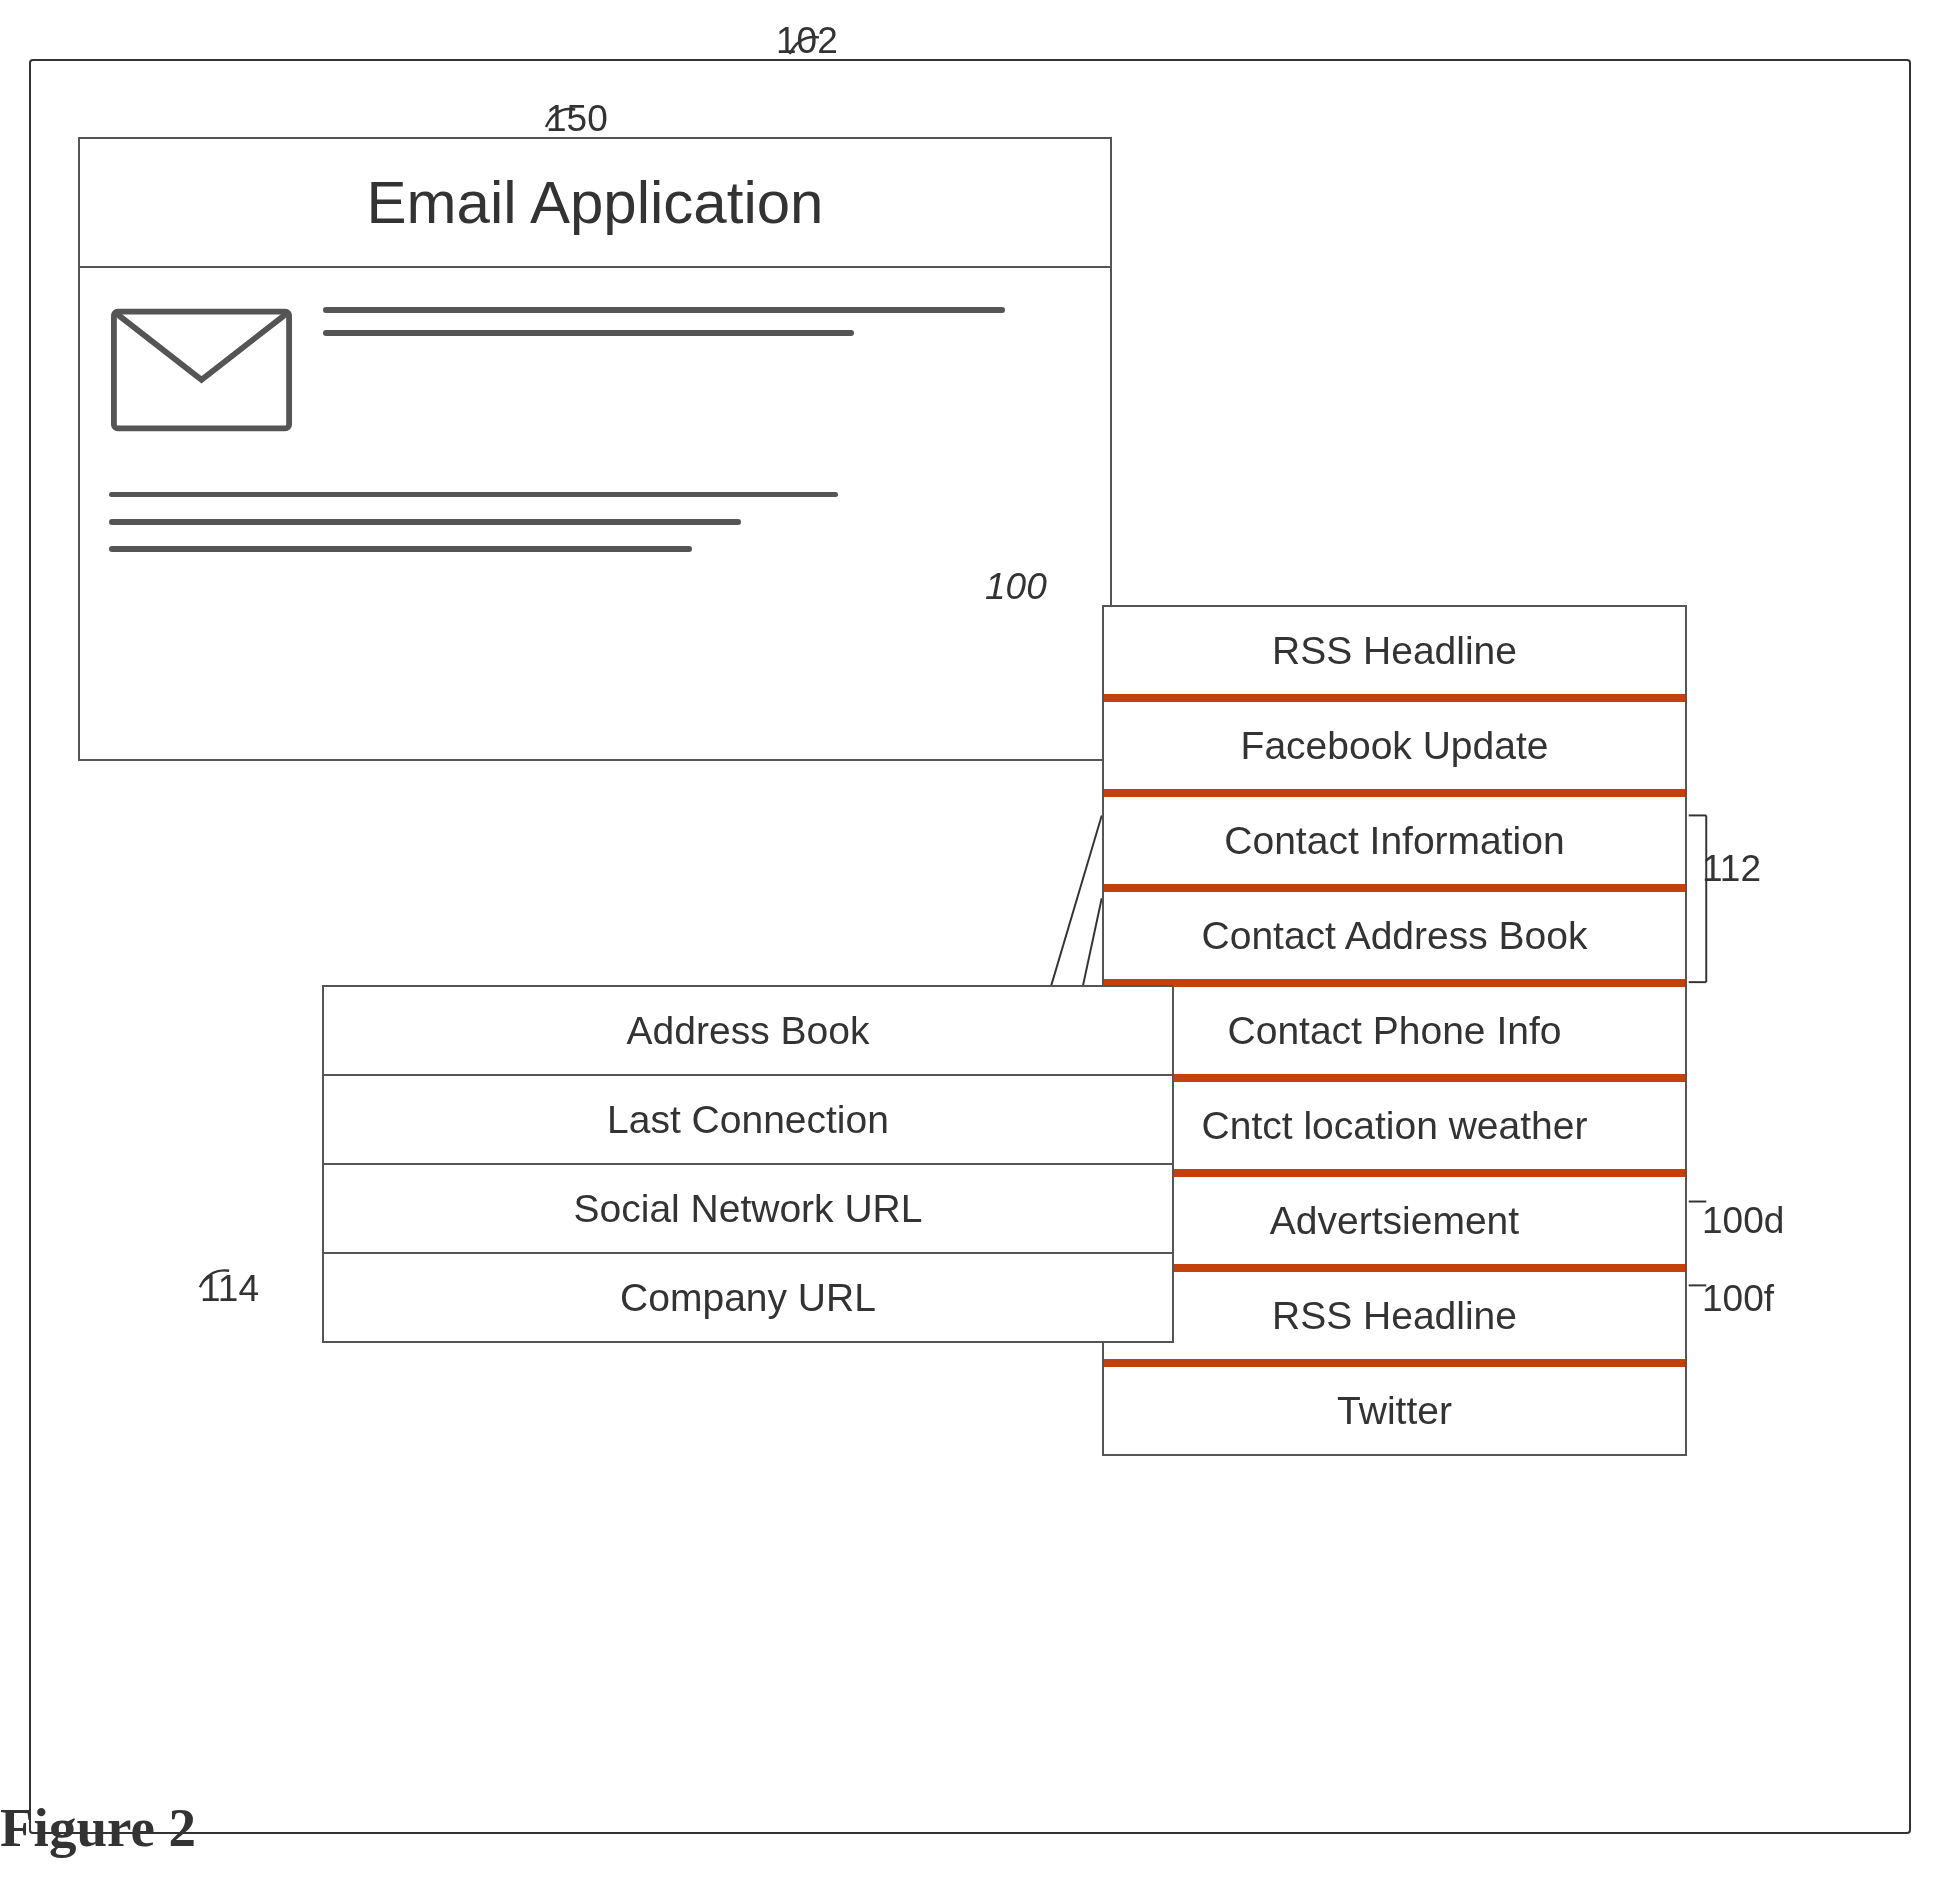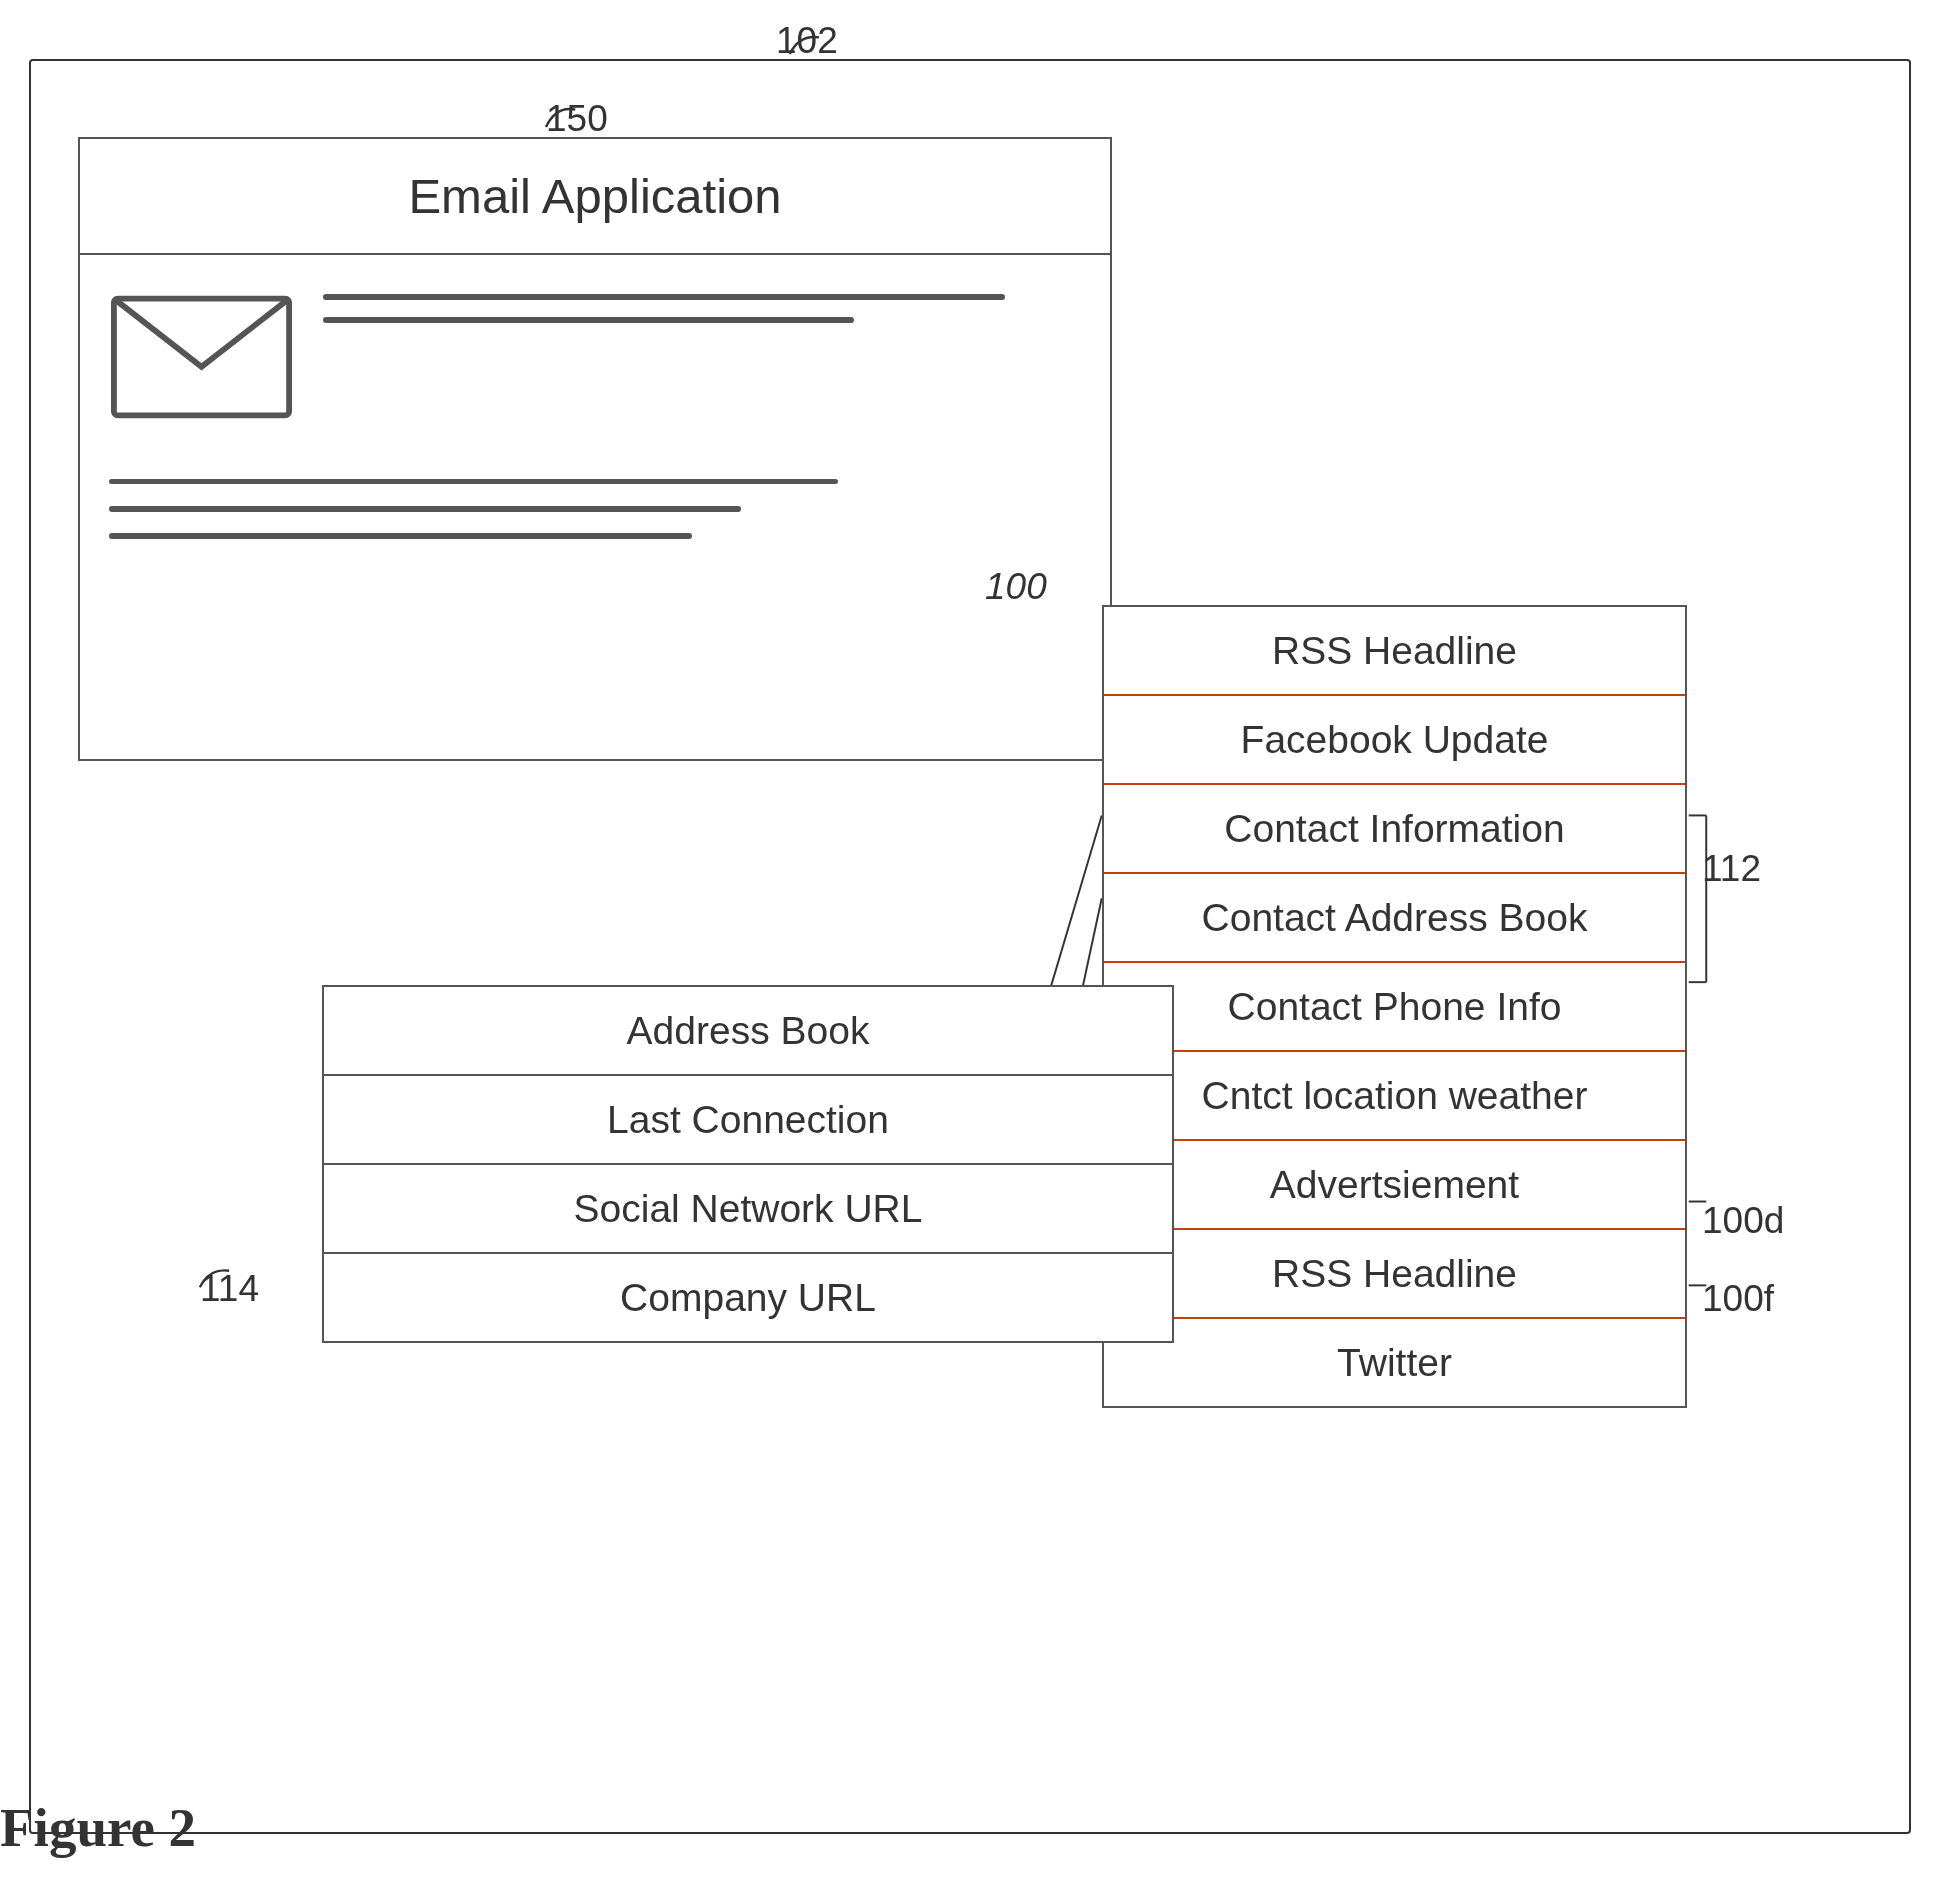--- a/index.html
+++ b/index.html
@@ -53,21 +53,21 @@
       background: #fff;
     }
 
     .email-app-title-row {
       border-bottom: 2.9px solid #555;
       padding: 29px 19.5px;
       text-align: center;
     }
 
     .email-app-title {
-      font-size: 49px;
+      font-size: 60px;
       color: #333;
     }
 
     .email-app-body {
       padding: 29px 29px;
       display: flex;
       gap: 29px;
       align-items: flex-start;
     }
 
@@ -124,21 +124,21 @@
     .main-list-box {
       position: absolute;
       top: 605px;
       left: 1102px;
       width: 585px;
       border: 2.9px solid #555;
       background: #fff;
     }
 
     .list-item {
-      border-bottom: 2px solid #c2410c;
+      border-bottom: 8px solid #c2410c;
       padding: 21.5px 19.5px;
       text-align: center;
       font-size: 39px;
       color: #333;
       position: relative;
     }
 
     .list-item:last-child {
       border-bottom: none;
     }

